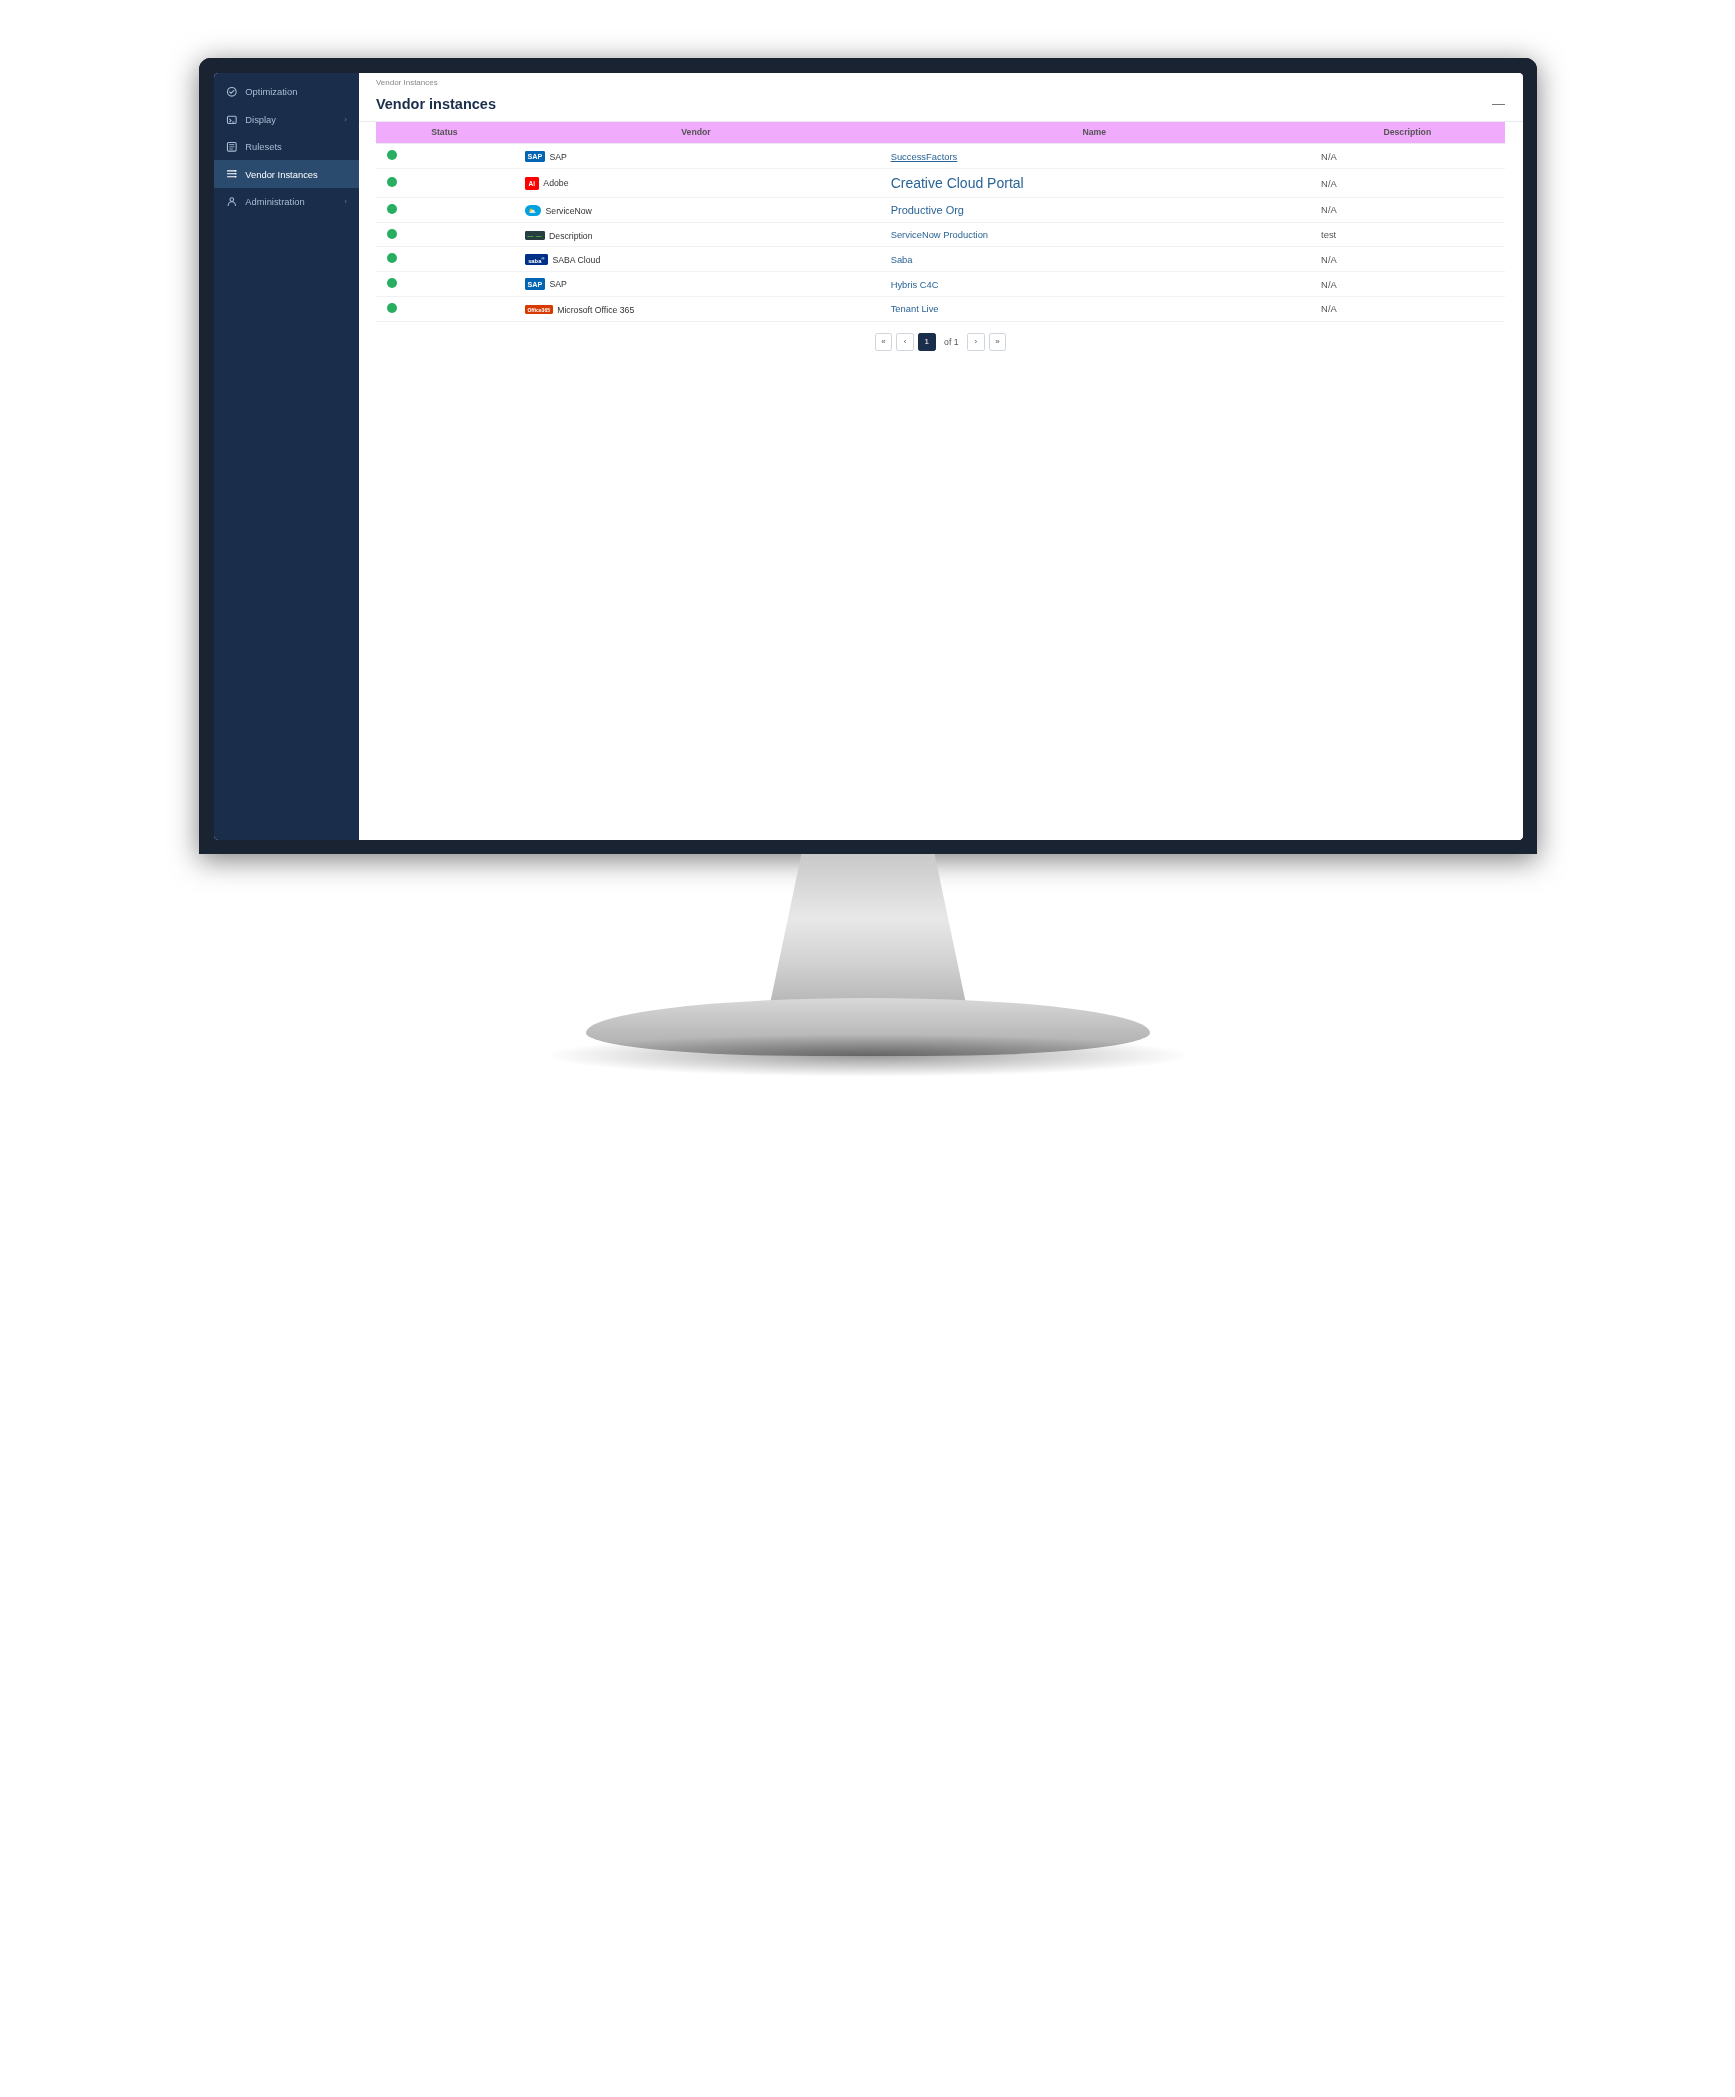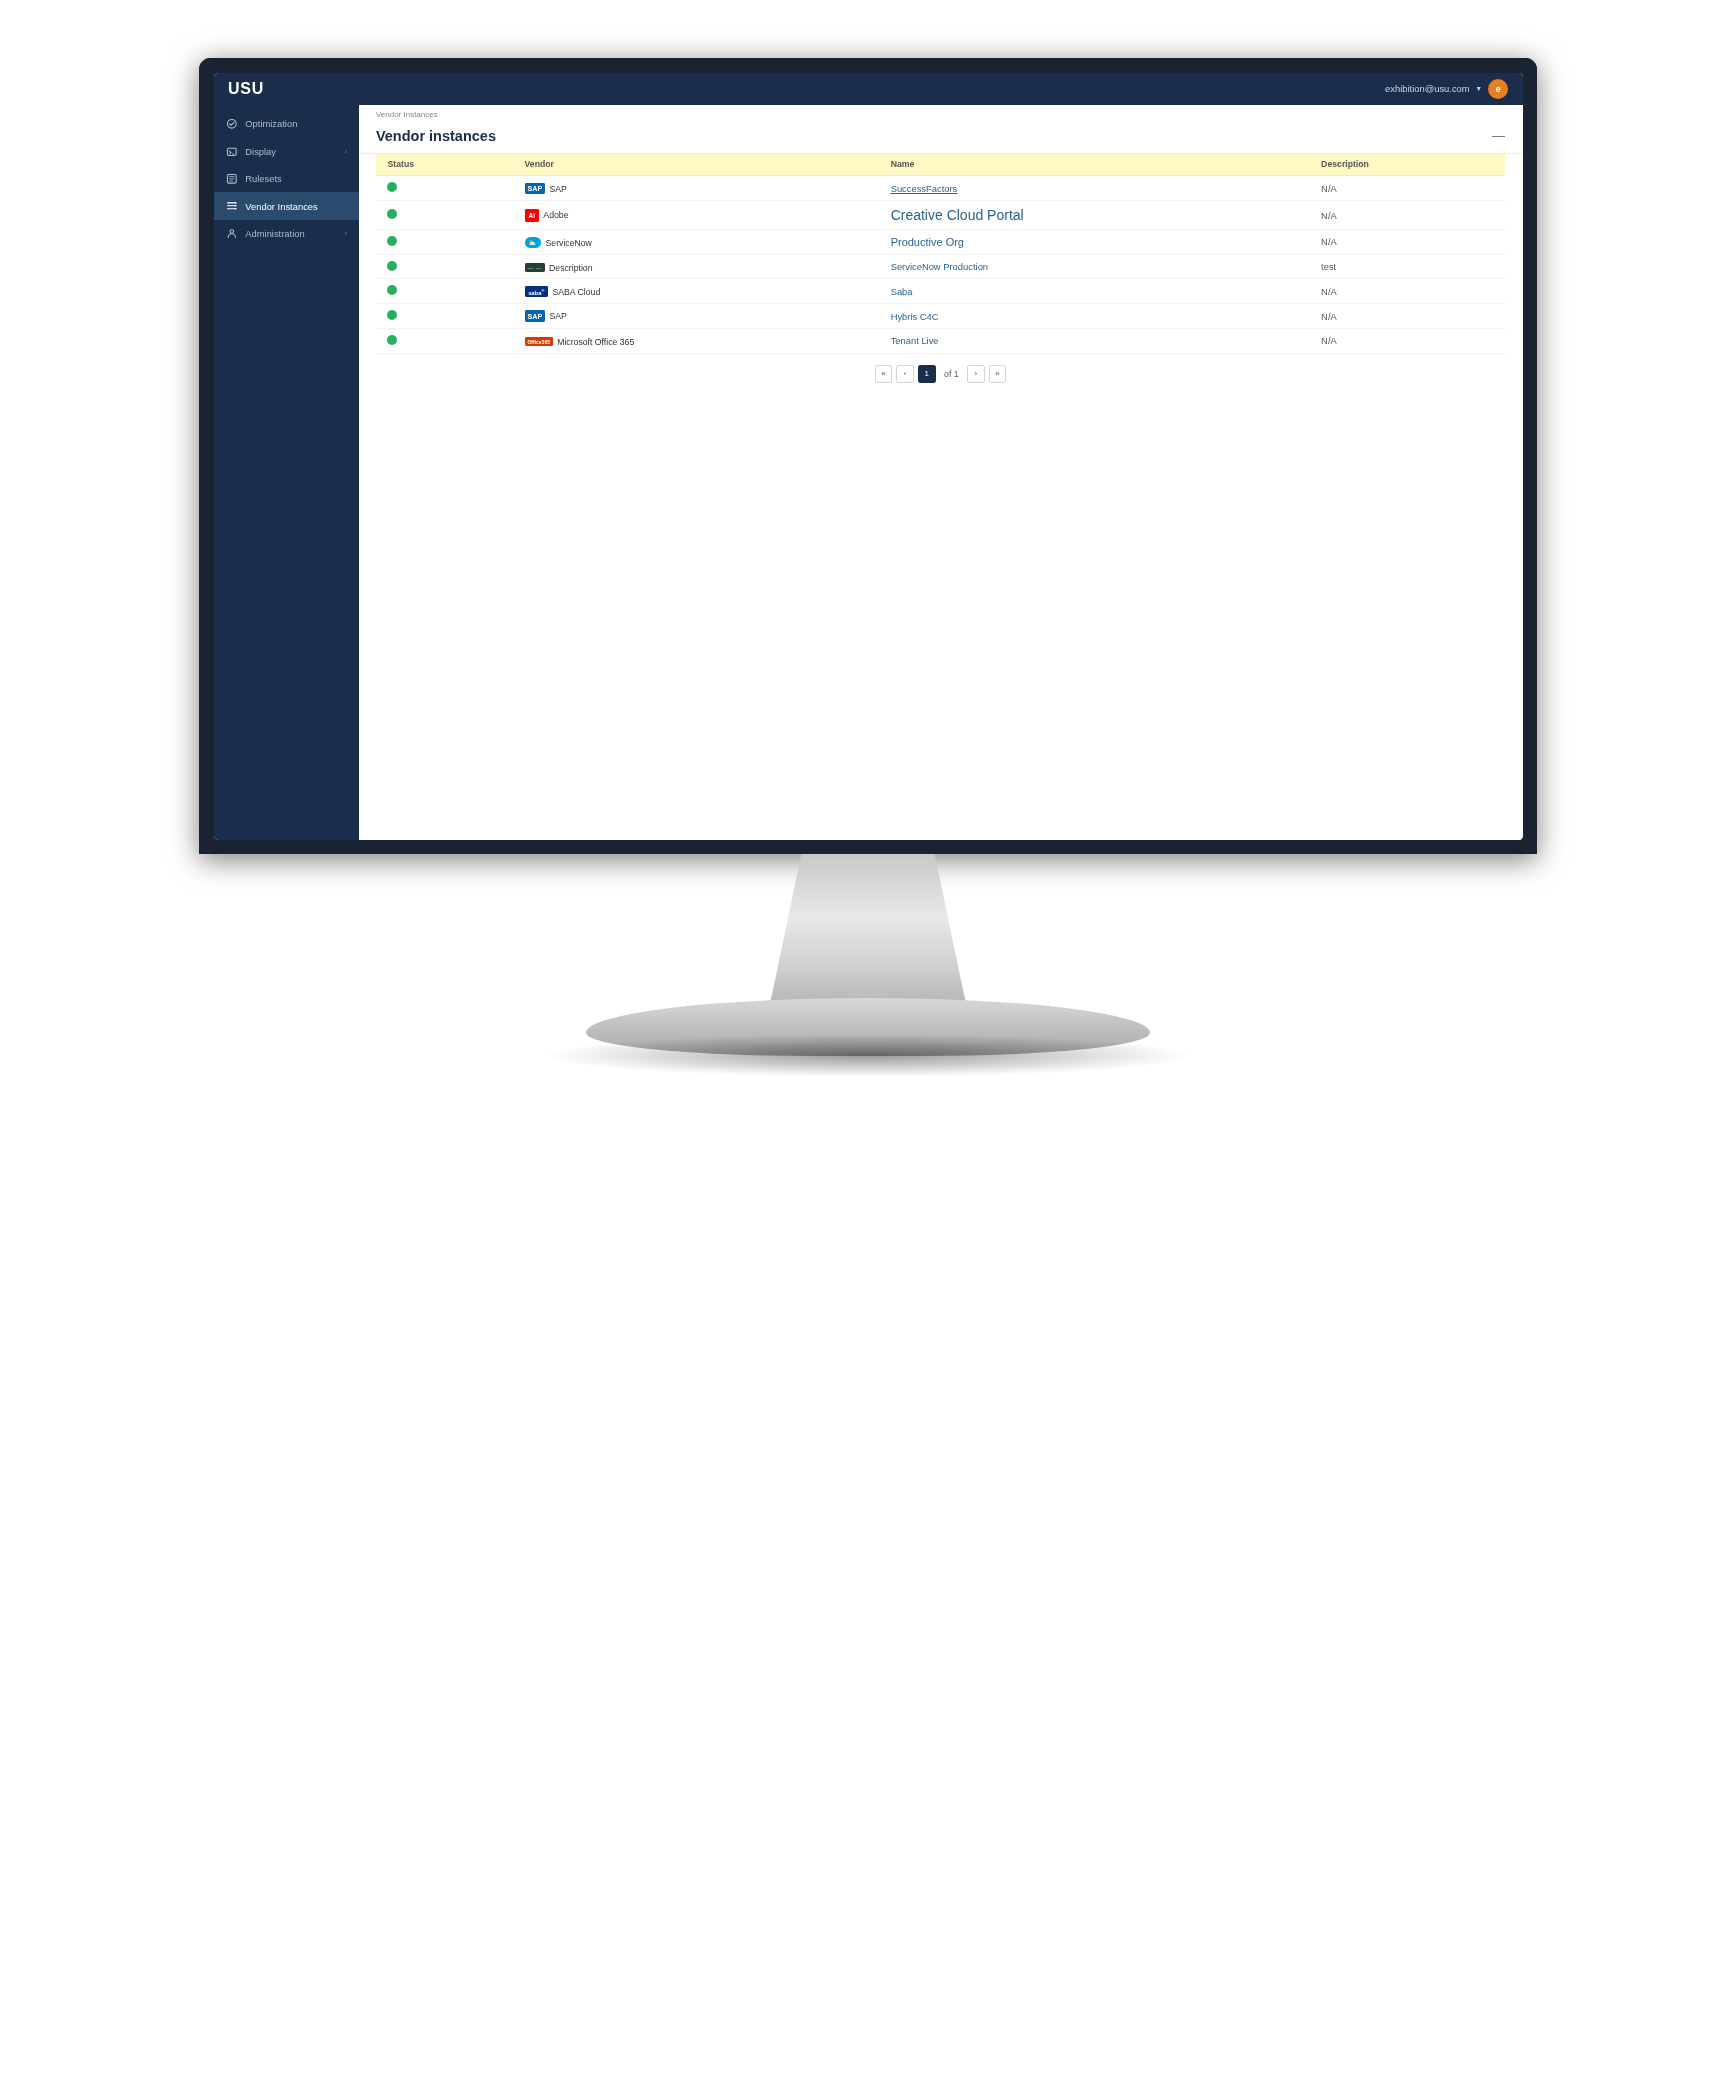--- a/index.html
+++ b/index.html
@@ -270,25 +270,25 @@
       border-collapse: collapse;
       font-size: 9.4px;
     }
 
     .data-table thead tr {
       border-bottom: 1.4px solid #e8eaed;
     }
 
     .data-table th {
       padding: 5.8px 11.6px;
-      text-align: left;
+      text-align: center;
       font-weight: 600;
       font-size: 8.7px;
       color: #555;
-      background: #fef9c3;
+      background: #f0abfc;
     }
 
     .data-table td {
       padding: 5.8px 11.6px;
       border-bottom: 0.7px solid #f0f2f5;
       color: #333;
       vertical-align: middle;
     }
 
     .status-dot {
@@ -409,28 +409,20 @@
 </head>
 <body>
 
 <div class="monitor-wrapper">
 
   <div class="monitor-bg"></div>
 
   <div class="monitor-screen">
     <div class="app-container">
 
-      <div class="navbar">
-        <div class="navbar-logo">USU</div>
-        <div class="navbar-right">
-          <span class="navbar-email">exhibition@usu.com</span>
-          <span class="navbar-chevron">▾</span>
-          <div class="navbar-avatar">e</div>
-        </div>
-      </div>
 
       <div class="main-layout">
 
         <div class="sidebar">
 
           <div class="sidebar-item">
             <div class="sidebar-item-icon">
               <svg class="icon-svg" viewBox="0 0 16 16" fill="none" xmlns="http://www.w3.org/2000/svg">
                 <circle cx="8" cy="8" r="6" stroke="#a8bcd4" stroke-width="1.5"></circle>
                 <path d="M5 8l2 2 4-4" stroke="#a8bcd4" stroke-width="1.5" stroke-linecap="round"></path>

